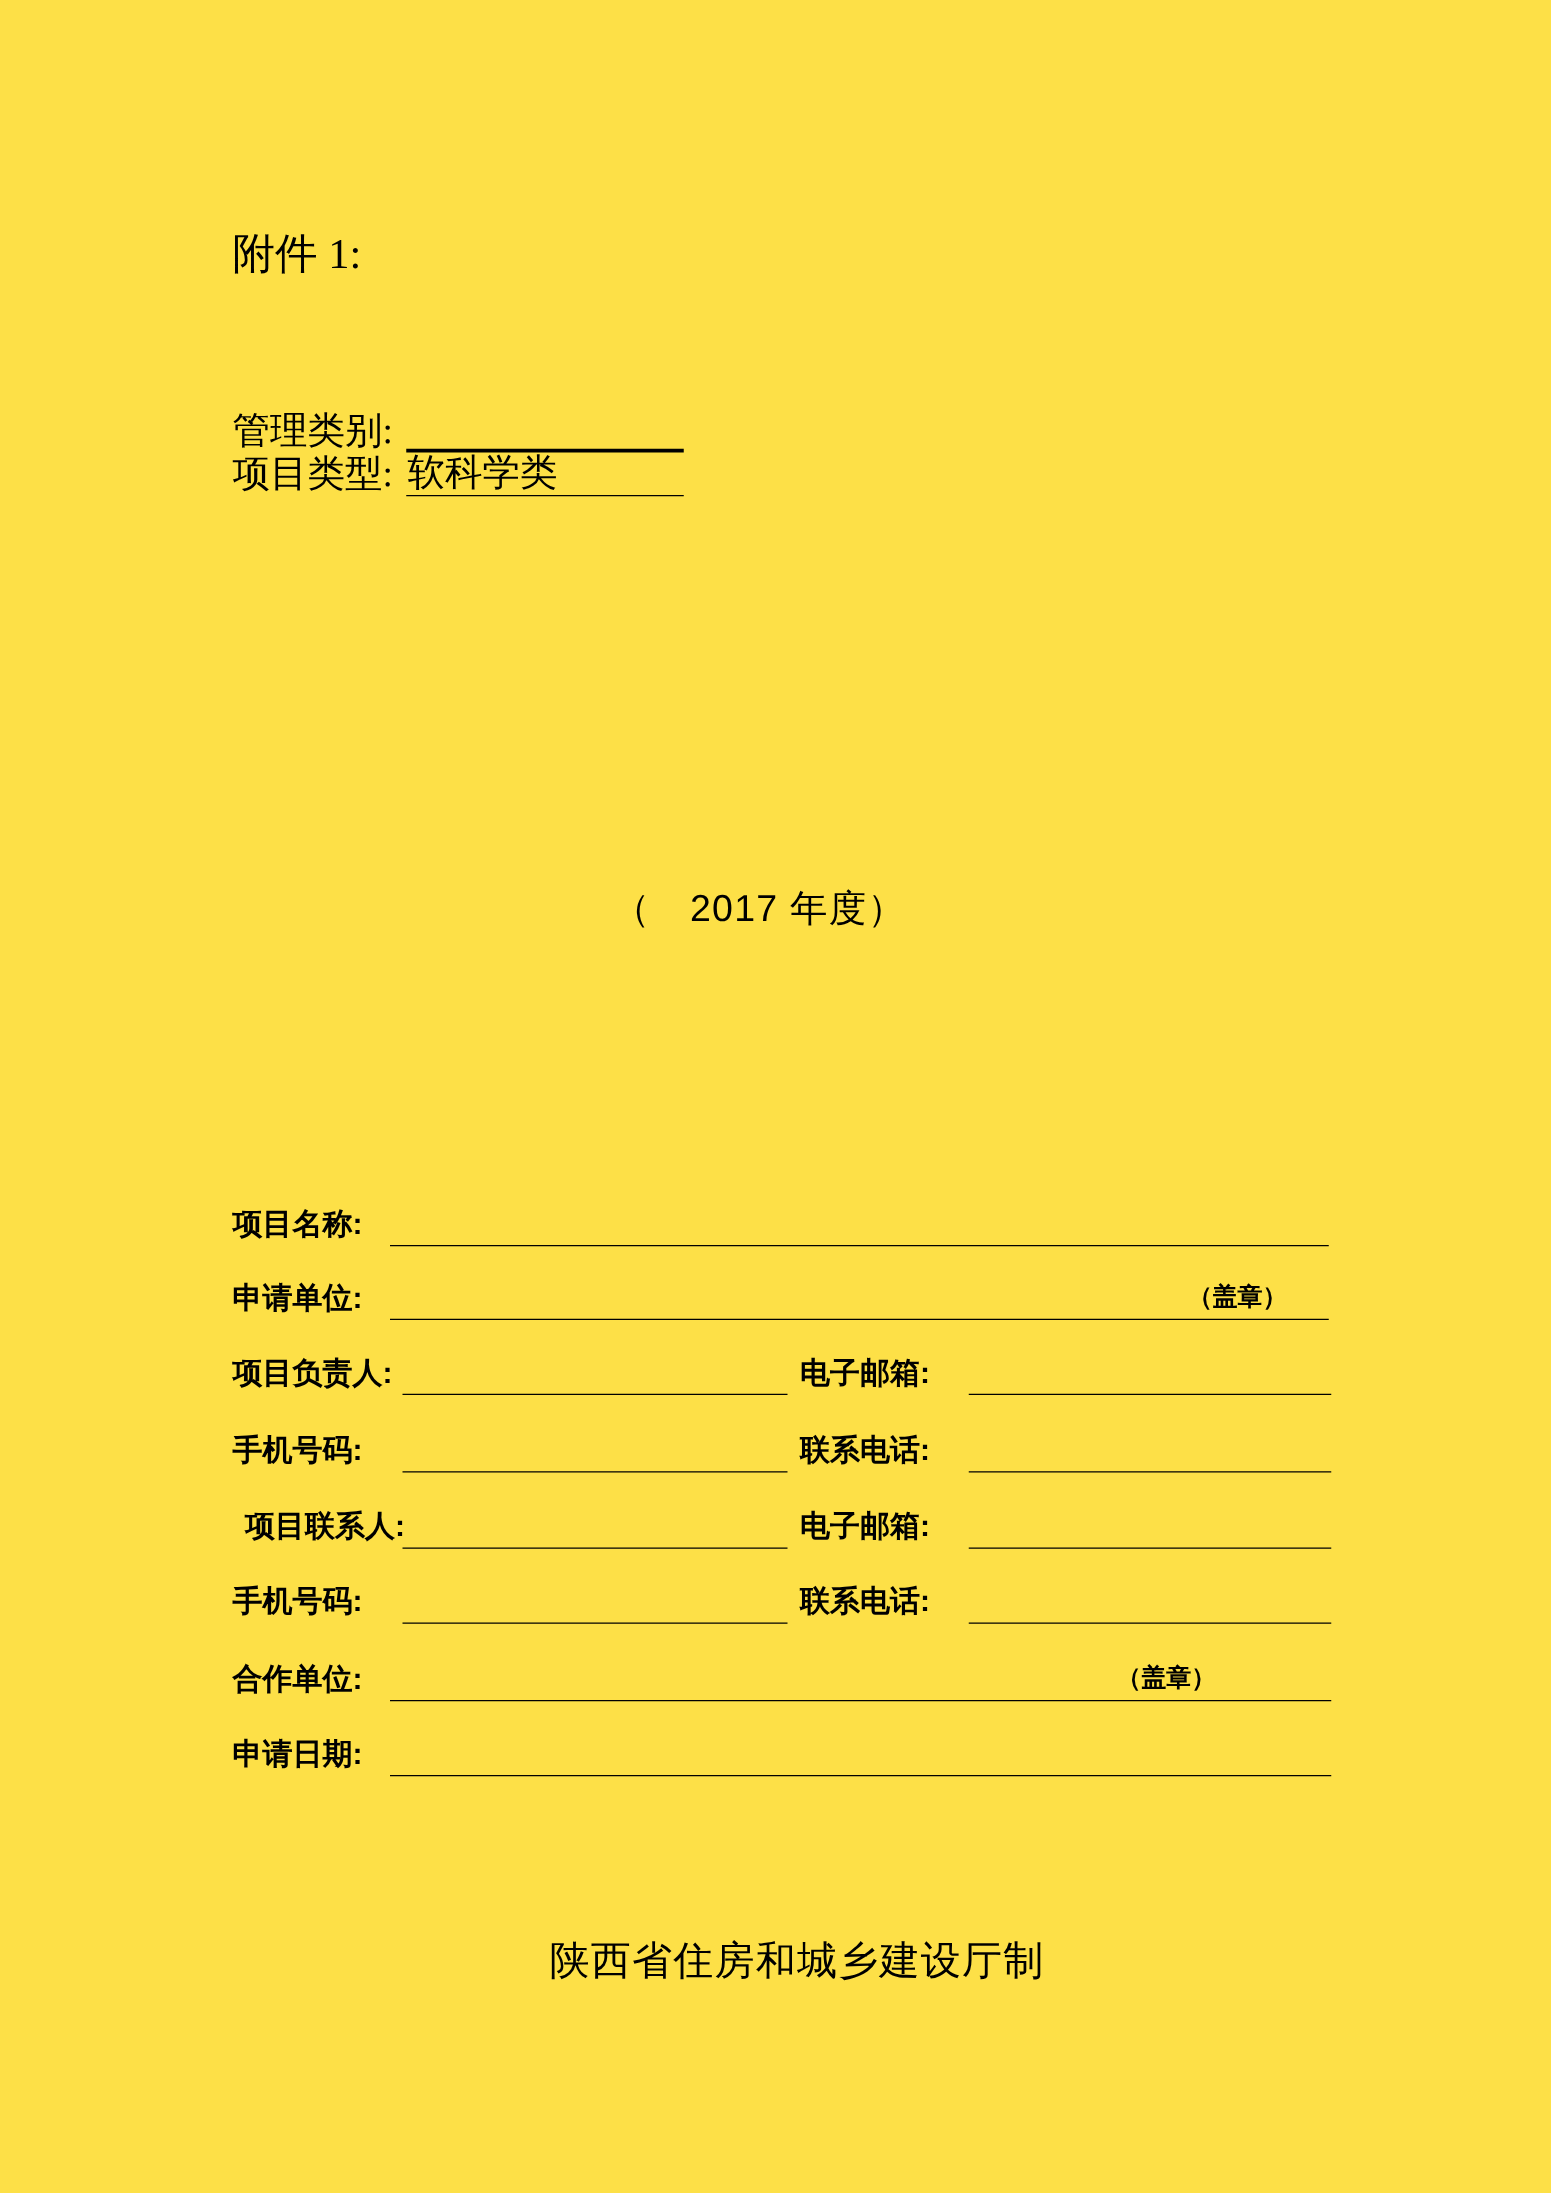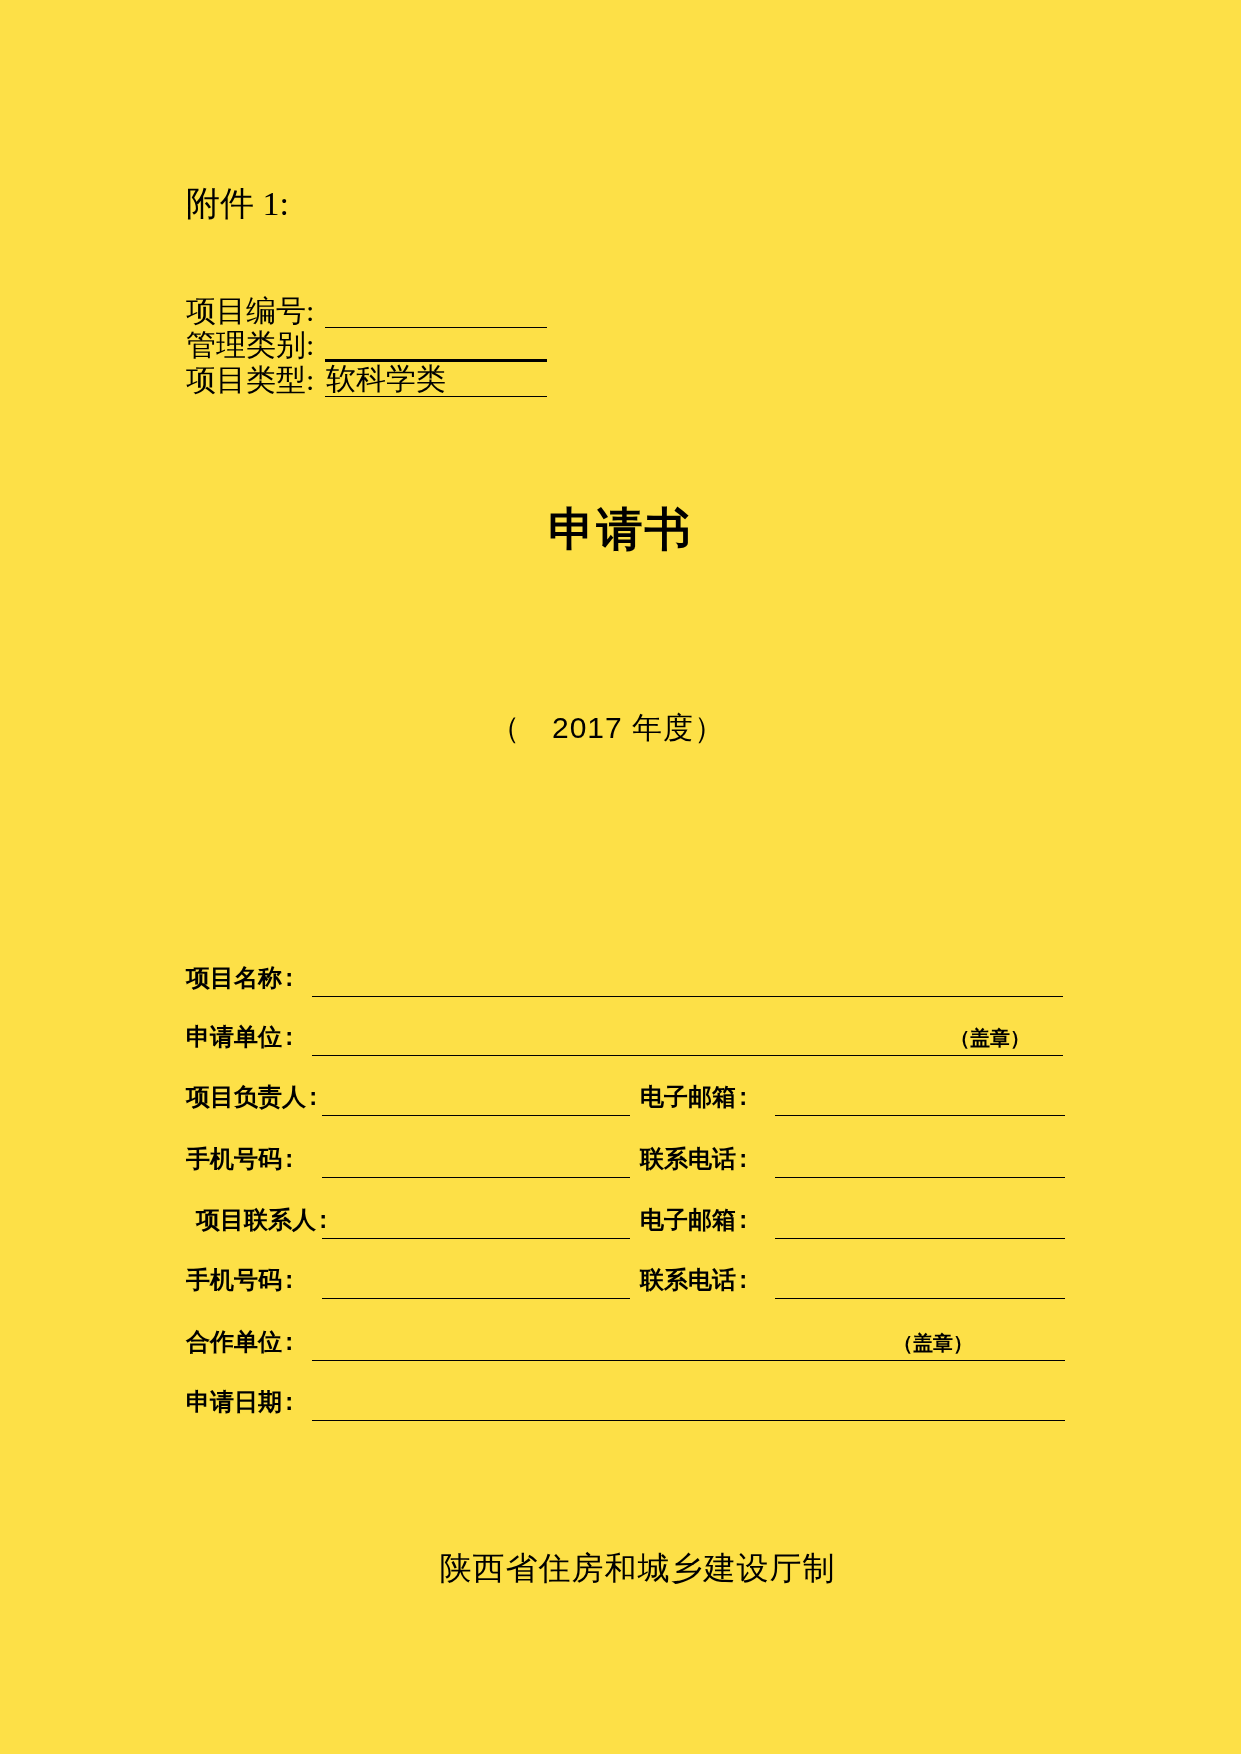--- a/index.html
+++ b/index.html
@@ -51,21 +51,21 @@
     text-align:center;
     font-family:"Liberation Sans","DejaVu Sans",sans-serif;
     font-weight:normal;
     font-size:30px; line-height:40px; letter-spacing:1px;
   }
 
   
   .fr { position:absolute; left:0; width:1241px; height:34px; }
   .fl {
     position:absolute; bottom:3px;
-    font-family:Liberation Mono, monospace;
+    font-family:Liberation Sans, sans-serif;
     font-weight:bold; font-size:24px; line-height:28px;
     white-space:nowrap;
   }
   .ul {
     position:absolute; top:0; bottom:0;
     border-bottom:1.6px solid #000;
   }
   .ul .val {
     position:absolute; left:4px; bottom:2px;
     font-family:"Liberation Sans","DejaVu Sans",sans-serif;
@@ -87,41 +87,34 @@
     font-size:32px; line-height:44px; letter-spacing:1px;
   }
 </style>
 </head>
 <body>
 
 <div class="page">
 
   <div class="attachment">附件 1:</div>
 
-  <div class="hdr-row" style="top:294px">
-    <span class="hdr-label">项目编号:</span>
-    <span class="hdr-line">
-        <span class="hdr-value"></span>
-      </span>
-  </div>
   <div class="hdr-row" style="top:328px">
     <span class="hdr-label">管理类别:</span>
     <span class="hdr-line thick">
         <span class="hdr-value"></span>
       </span>
   </div>
   <div class="hdr-row" style="top:363px">
     <span class="hdr-label">项目类型:</span>
     <span class="hdr-line">
         <span class="hdr-value">软科学类</span>
       </span>
   </div>
 
   <div class="title-block">
-    <div>申请书</div>
   </div>
   <div class="year-line">（　2017 年度）</div>
 
   <div class="fr" style="top:963px">
     <span class="fl" style="left:186px">项目名称:</span>
     <span class="ul" style="left:312px; width:751px">
         <span class="val"></span>
       </span>
   </div>
 

